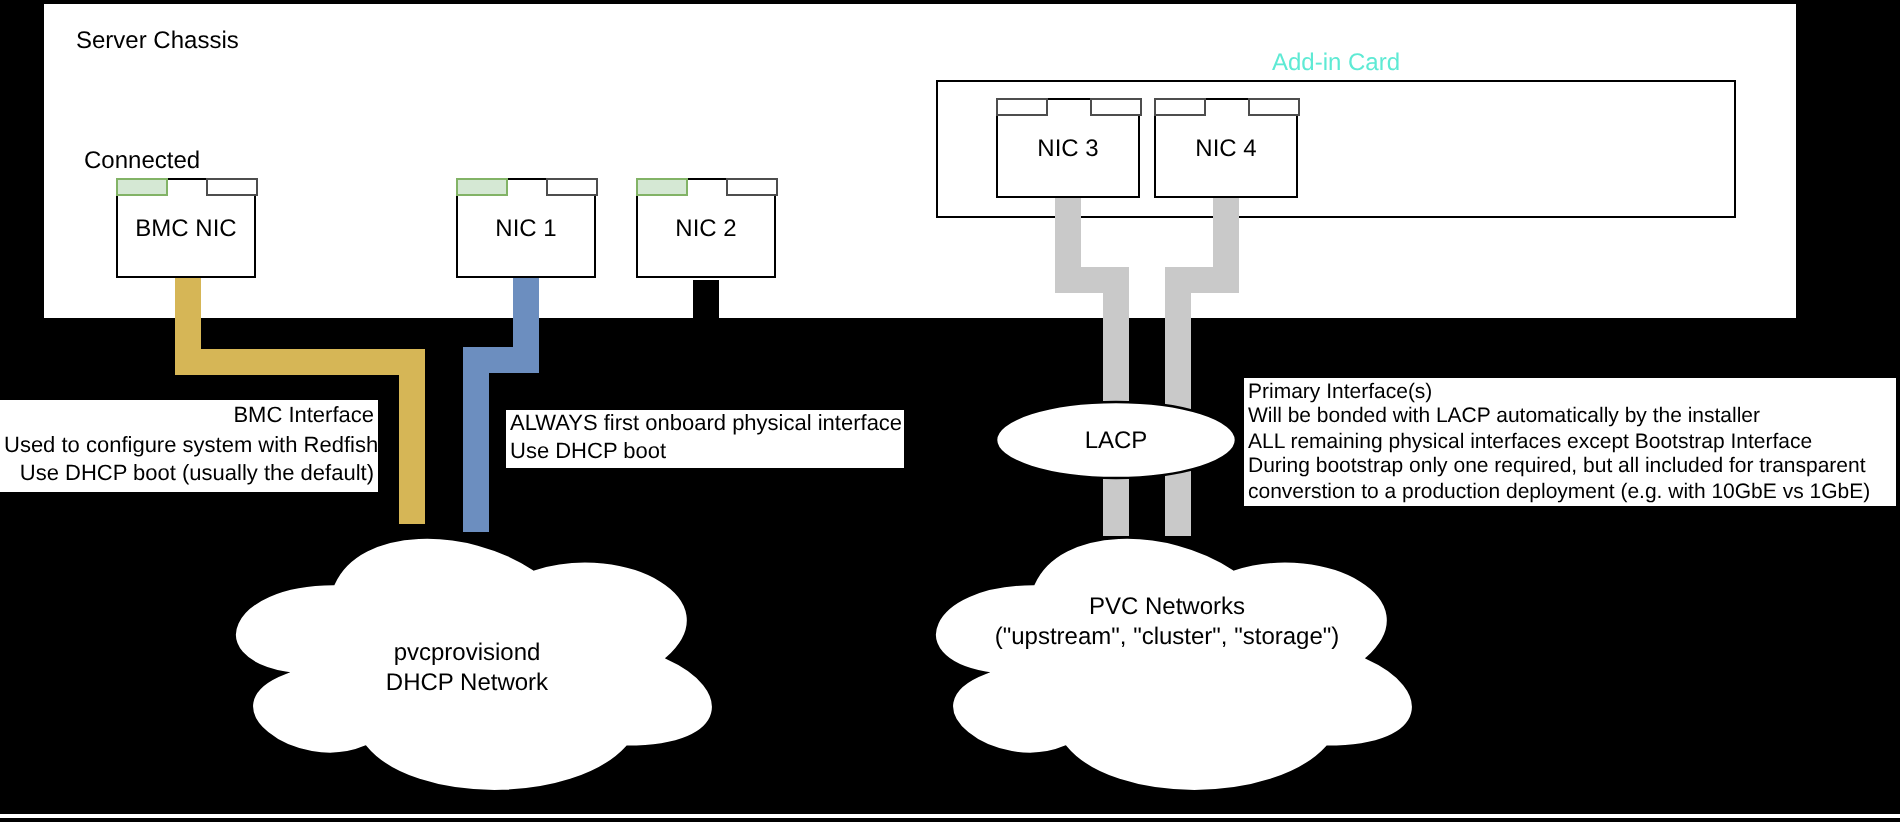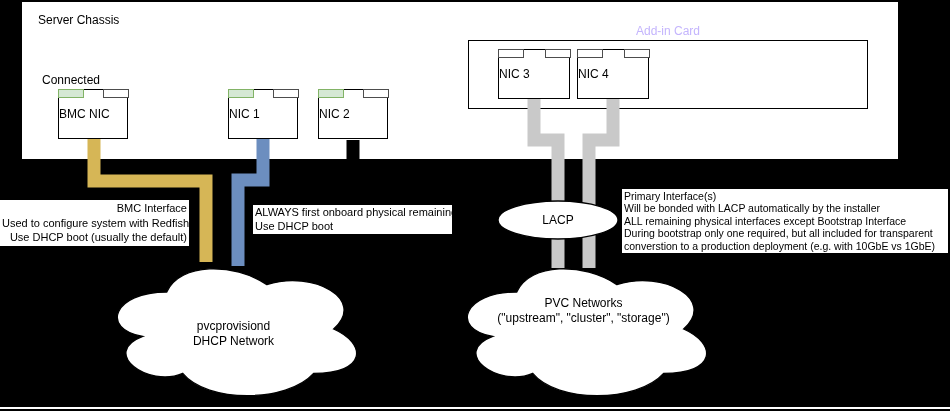--- a/index.html
+++ b/index.html
@@ -25,21 +25,21 @@
     position: absolute; left: 42px; top: 73px;
     font-size: 12px; color: #000; z-index: 2;
   }
 
   .nic-box {
     position: absolute;
     width: 70px; height: 50px;
     background: #fff;
     border: 1.5px solid #000;
     box-sizing: border-box;
-    display: flex; align-items: center; 
+    display: flex; align-items: center; justify-content: center;
     font-size: 12px; color: #000;
     z-index: 3;
   }
   .port-tab {
     position: absolute; top: -1.5px;
     width: 26px; height: 9px;
     background: #fff;
     border: 1px solid #4d4d4d;
     box-sizing: border-box;
   }
@@ -50,21 +50,21 @@
   .addin-card {
     position: absolute; left: 468px; top: 40px;
     width: 400px; height: 69px;
     background: #fff;
     border: 1.5px solid #000;
     box-sizing: border-box;
     z-index: 2;
   }
   .addin-card-label {
     position: absolute; left: 468px; top: 24px; width: 400px;
-    text-align: center; font-size: 12px; color: #c4b5fd; z-index: 2;
+    text-align: center; font-size: 12px; color: #5eead4; z-index: 2;
   }
   .addin-nic { width: 72px; }
 
   svg.connector-layer {
     position: absolute; left: 0; top: 0;
     z-index: 4; pointer-events: none;
   }
 
   .lacp-label {
     position: absolute; left: 498px; top: 213px; width: 120px;
@@ -157,21 +157,21 @@
     <div>PVC Networks</div>
     <div>("upstream", "cluster", "storage")</div>
   </div>
 
   <div class="annotation bmc">
     <div>BMC Interface</div>
     <div>Used to configure system with Redfish</div>
     <div>Use DHCP boot (usually the default)</div>
   </div>
   <div class="annotation bootstrap">
-    <div>ALWAYS first onboard physical remaining</div>
+    <div>ALWAYS first onboard physical interface</div>
     <div>Use DHCP boot</div>
   </div>
   <div class="annotation primary">
     <div>Primary Interface(s)</div>
     <div>Will be bonded with LACP automatically by the installer</div>
     <div>ALL remaining physical interfaces except Bootstrap Interface</div>
     <div>During bootstrap only one required, but all included for transparent</div>
     <div>converstion to a production deployment (e.g. with 10GbE vs 1GbE)</div>
   </div>
 

